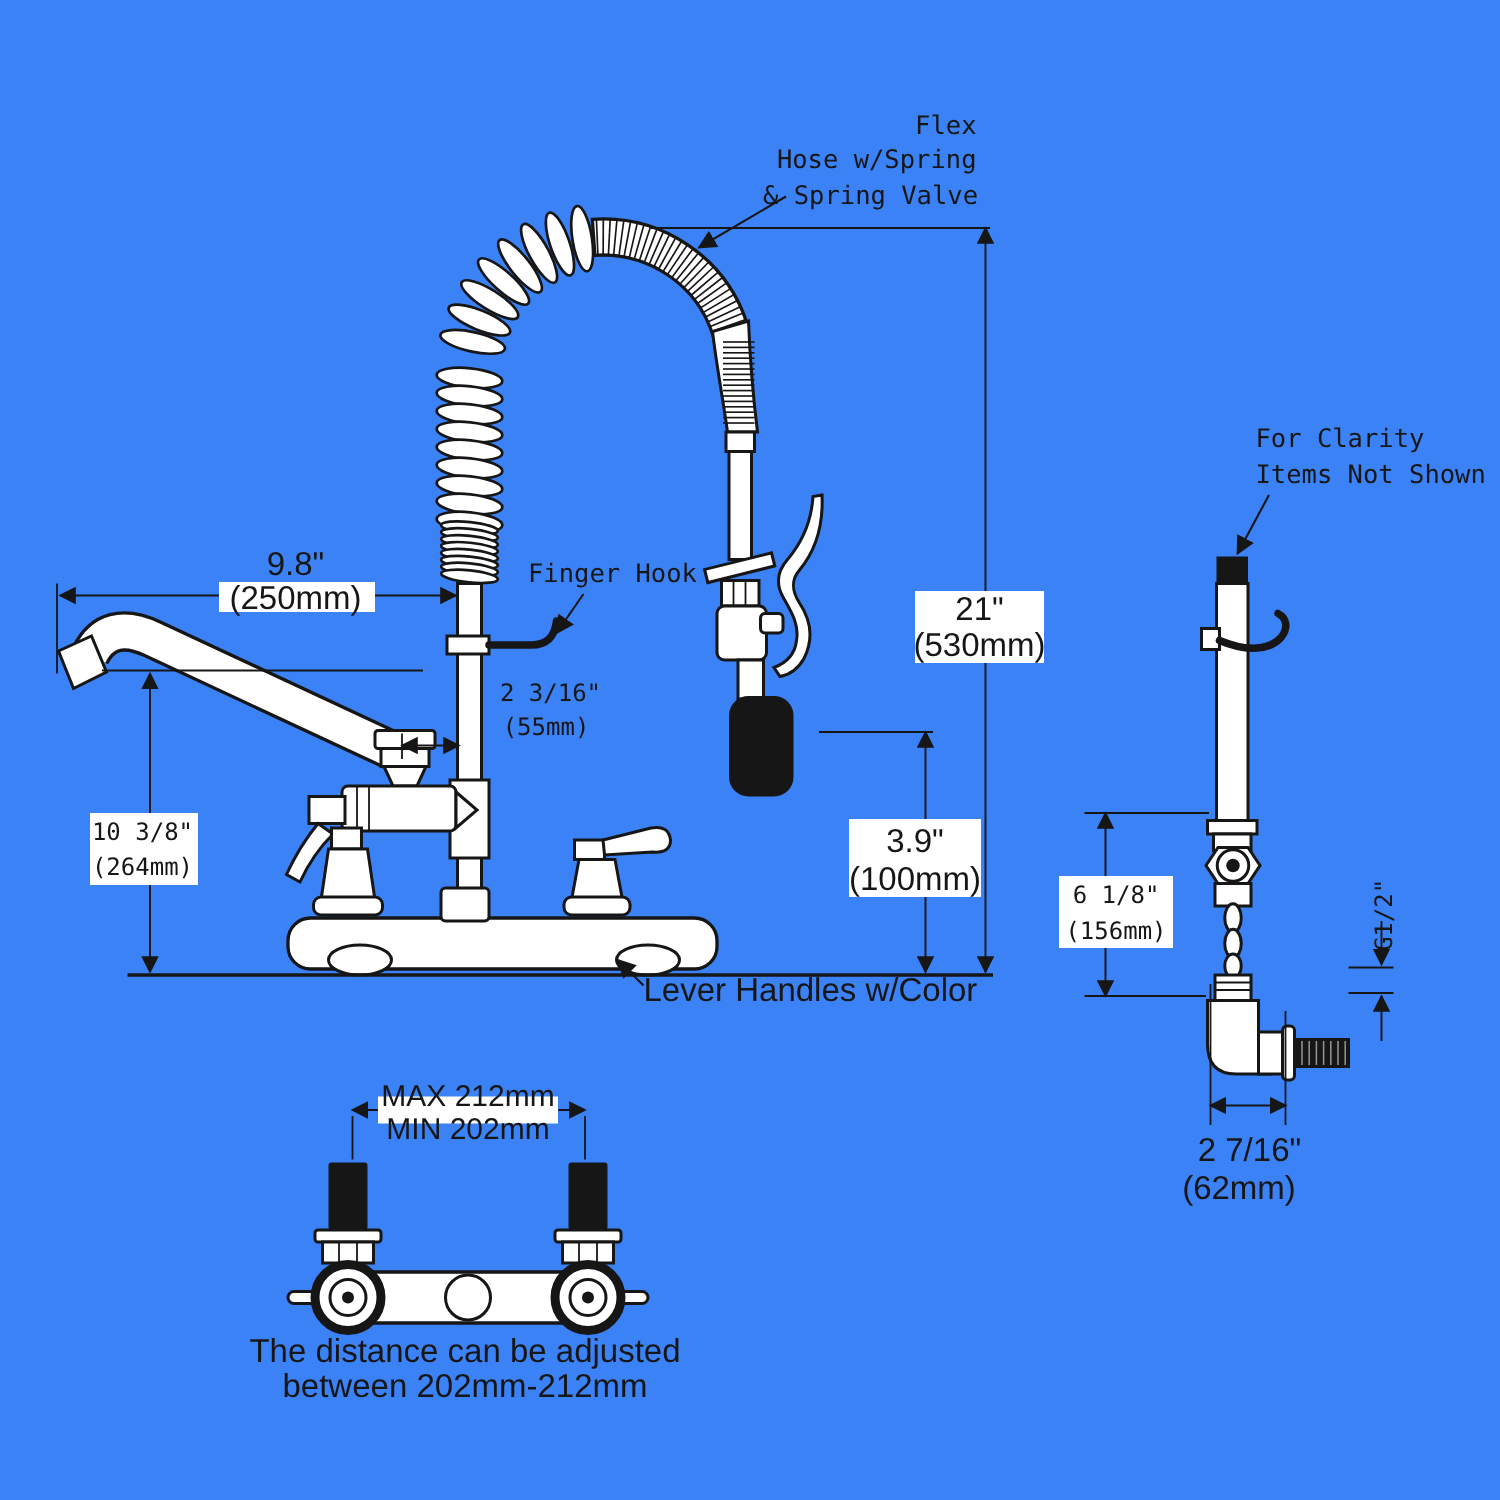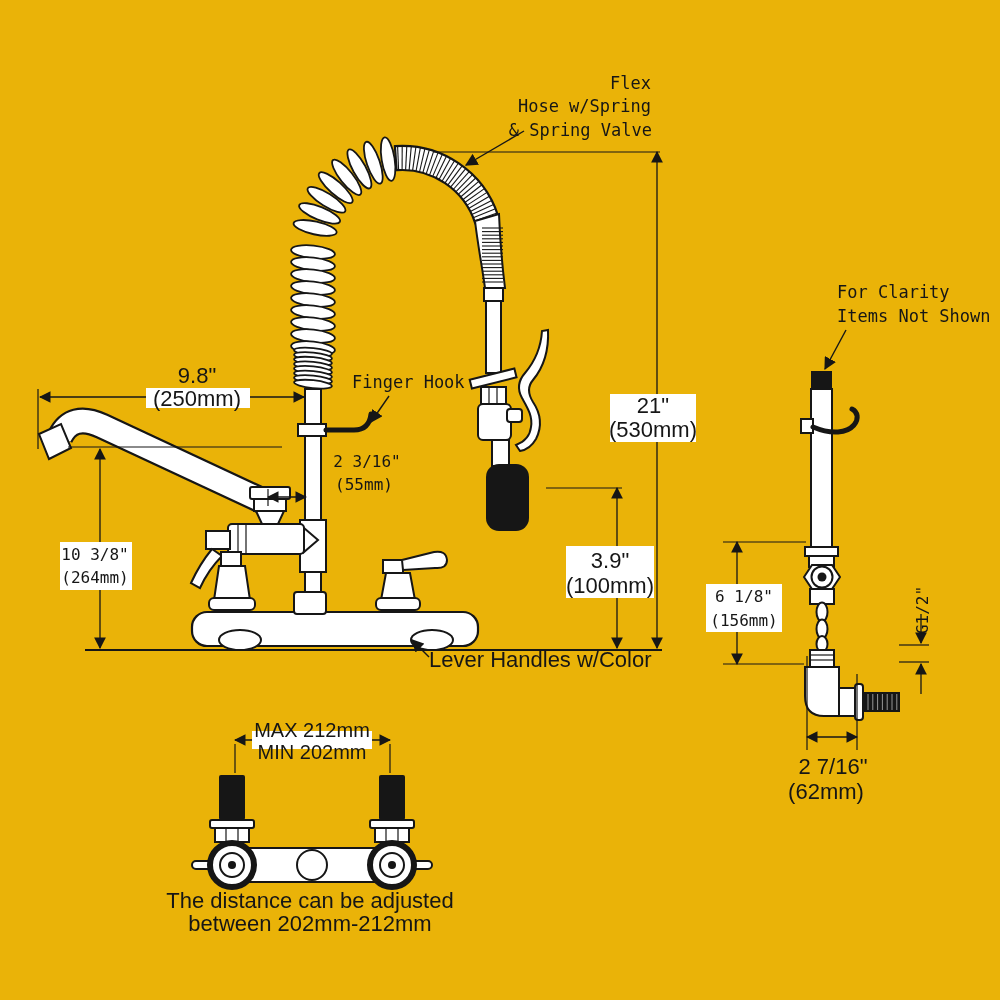--- a/index.html
+++ b/index.html
@@ -1,16 +1,16 @@
 <!DOCTYPE html>
 <html><head>
 <meta charset="utf-8">
 <style>
   html,body{margin:0;padding:0;background:#ffffff;}
-  .canvas{width:1000px;height:1000px;background:#eab308;position:relative;}
+  .canvas{width:1000px;height:1000px;background:#3b82f6;position:relative;}
   svg{display:block;}
   .ol{fill:#fff;stroke:#161616;stroke-width:2;}
   .ol2{fill:#fff;stroke:#161616;stroke-width:2.2;}
   .dark{fill:#161616;stroke:none;}
   .tube-outer{fill:none;stroke:#161616;stroke-width:27;}
   .tube-inner{fill:none;stroke:#ffffff;stroke-width:22.5;}
   .thick{fill:none;stroke:#161616;stroke-width:5;stroke-linecap:round;}
   .dim{stroke:#161616;stroke-width:1.3;fill:none;}
   .ref{stroke:#161616;stroke-width:1.2;fill:none;}
   .leader{stroke:#161616;stroke-width:1.4;fill:none;}

